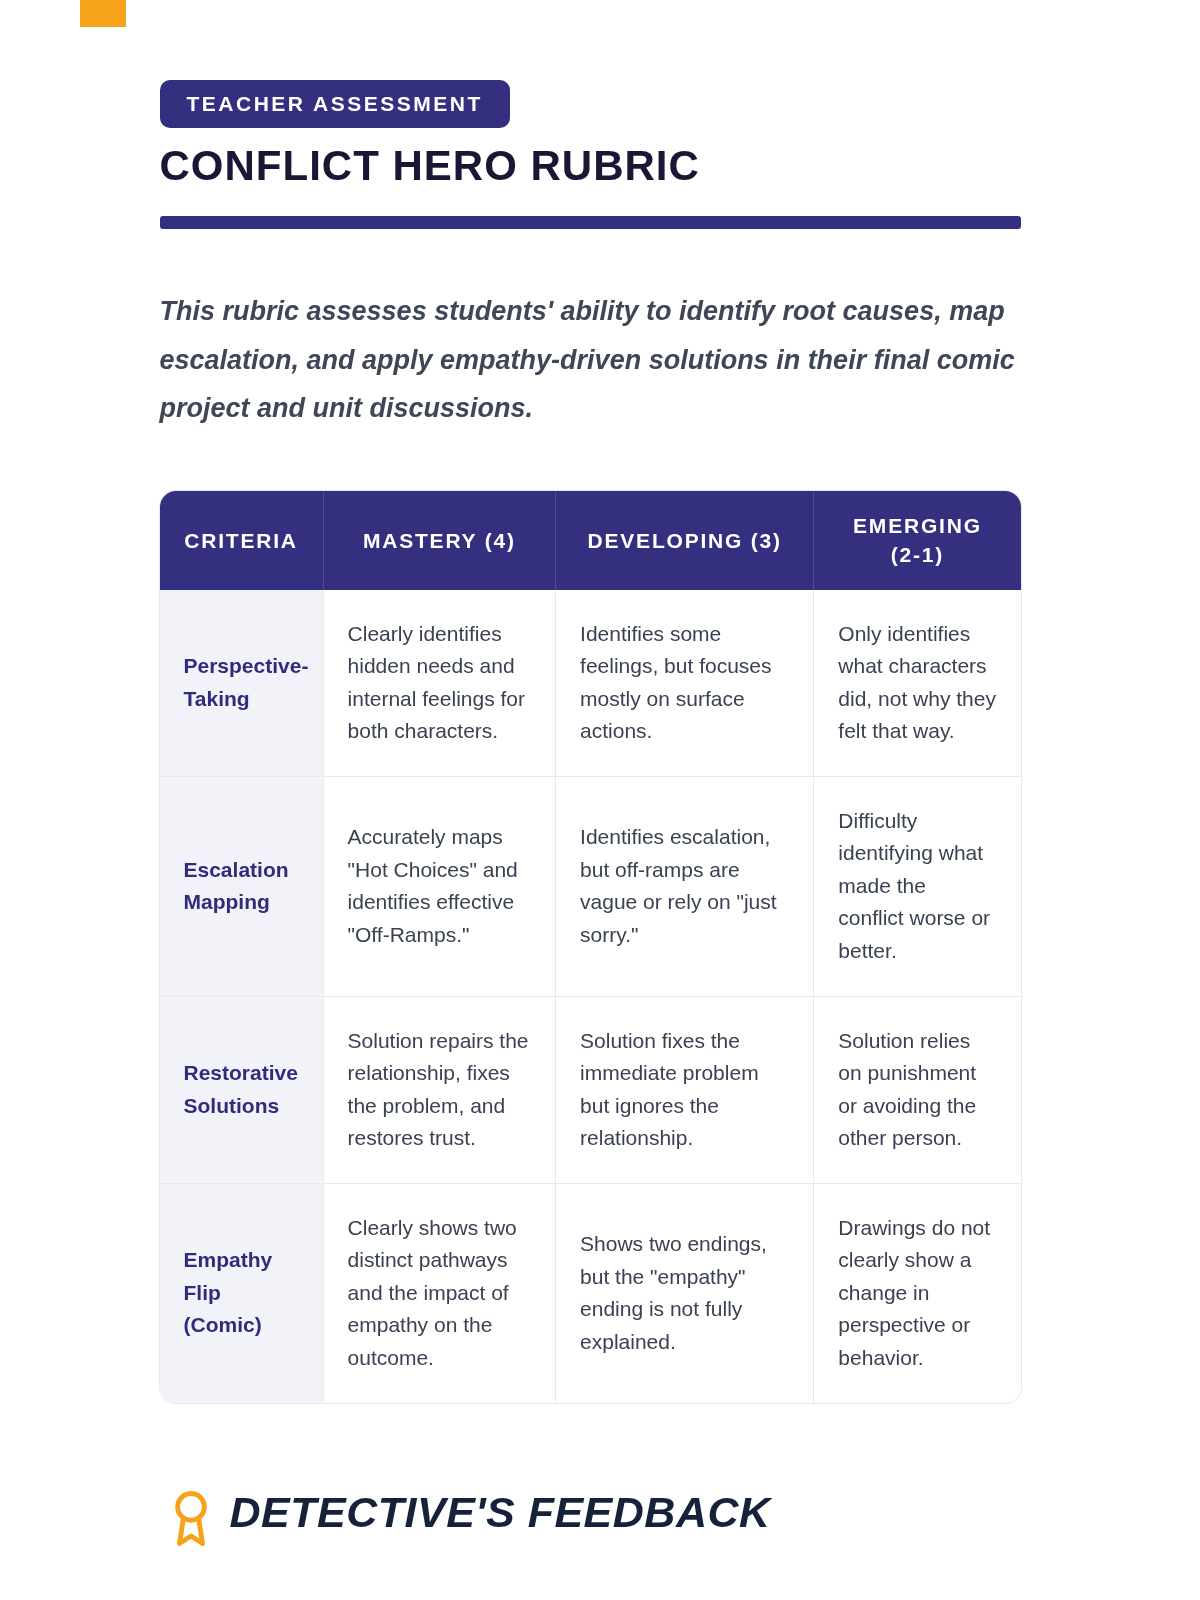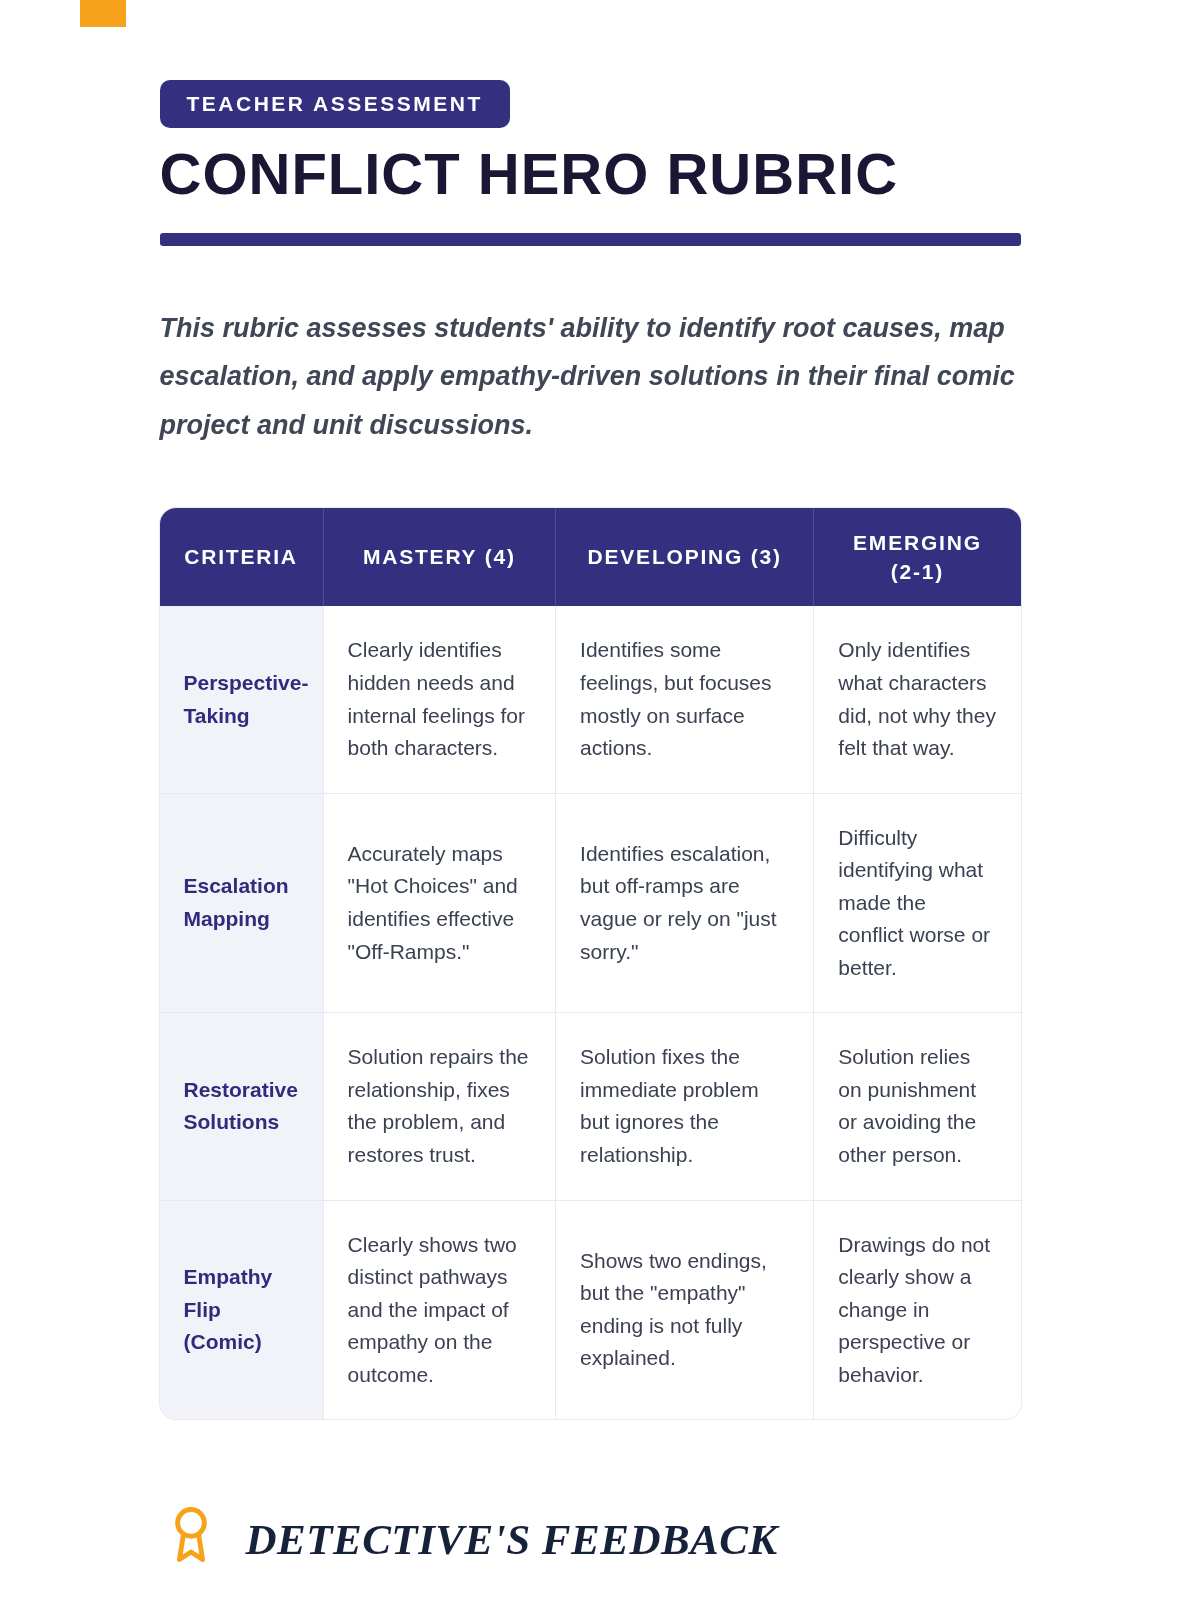--- a/index.html
+++ b/index.html
@@ -30,21 +30,21 @@
     color: #ffffff;
     font-size: 21px;
     font-weight: bold;
     letter-spacing: 2.5px;
     padding: 12px 27px;
     border-radius: 10px;
   }
 
   .title {
     margin-top: 16px;
-    font-size: 58px;
+    font-size: 42px;
     line-height: 1.05;
     font-weight: bold;
     letter-spacing: 1px;
     color: #191734;
   }
 
   .subtitle-row {
     display: flex;
     justify-content: space-between;
     align-items: flex-end;
@@ -125,25 +125,24 @@
   tbody tr:first-child td { border-top: none; }
 
   td.criteria {
     background: #f2f3f9;
     font-weight: bold;
     color: #312a7d;
   }
 
   .footer {
     display: flex;
-    align-items: flex-end;
-    gap: 28px;
+    align-items: flex-start;
+    gap: 12px;
     margin-top: 85px;
     padding-left: 4px;
-    font-family: Liberation Serif, serif;
   }
   .award-icon { flex: 0 0 auto; display: block; }
   .footer-heading {
     font-size: 43px;
     font-weight: bold;
     font-style: italic;
     letter-spacing: 0.5px;
     color: #16213a;
   }
 </style>

